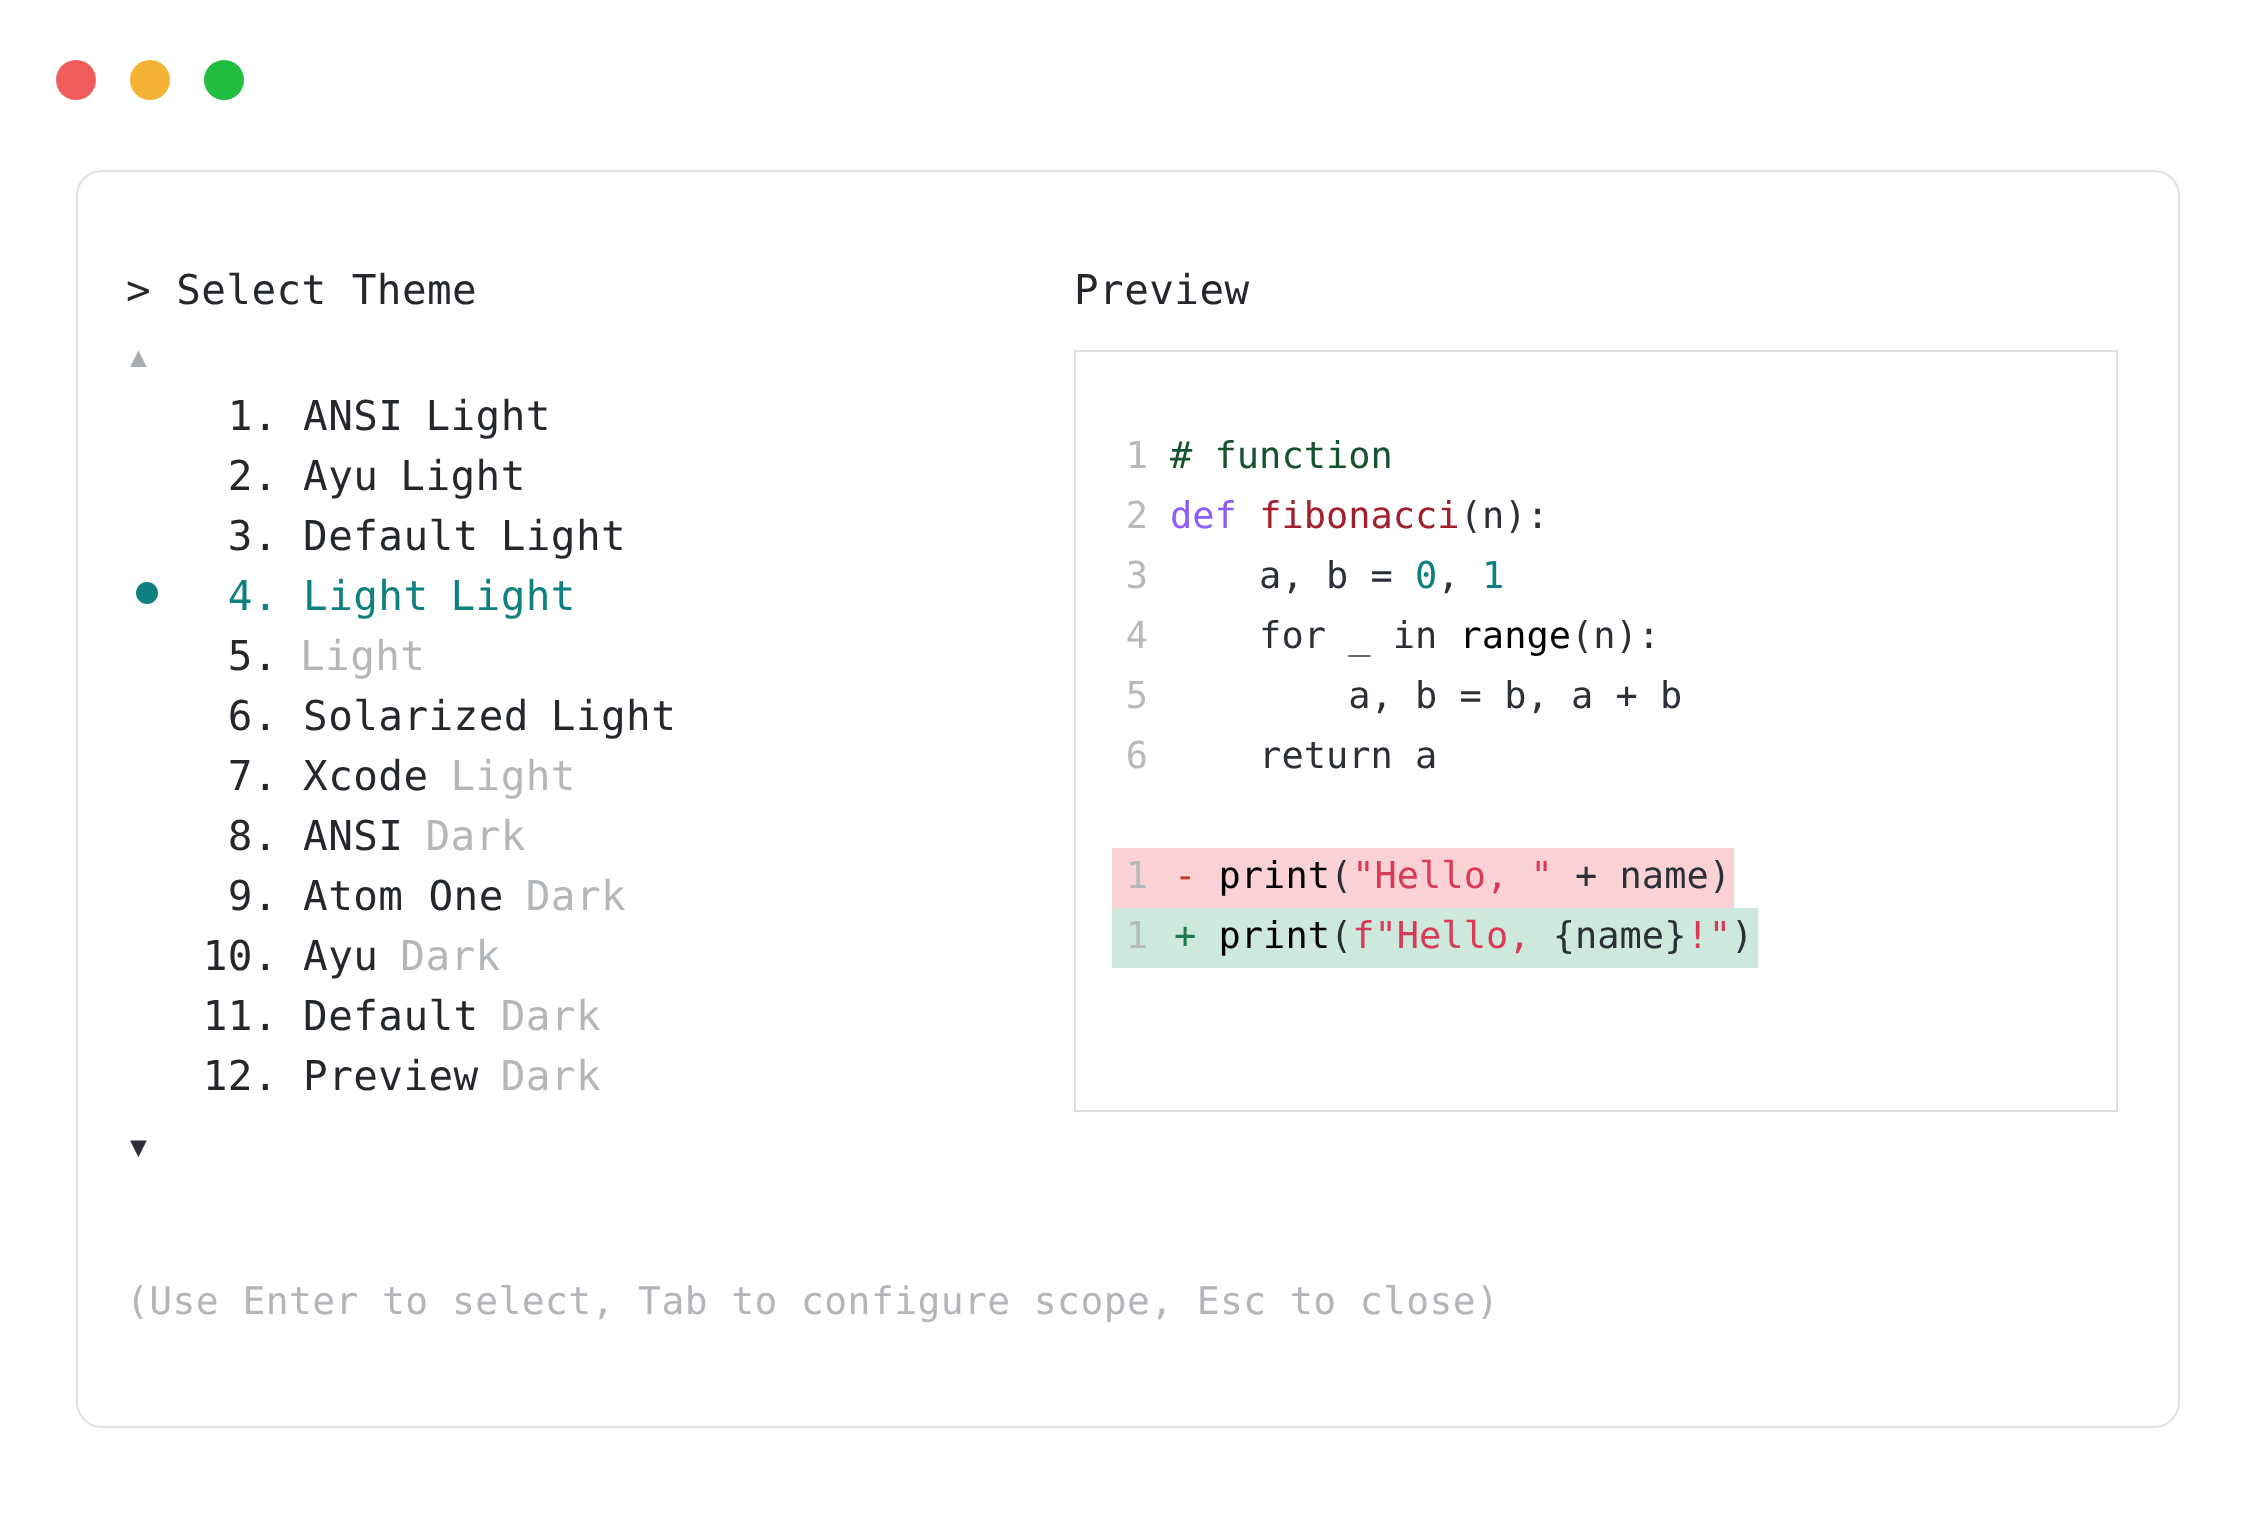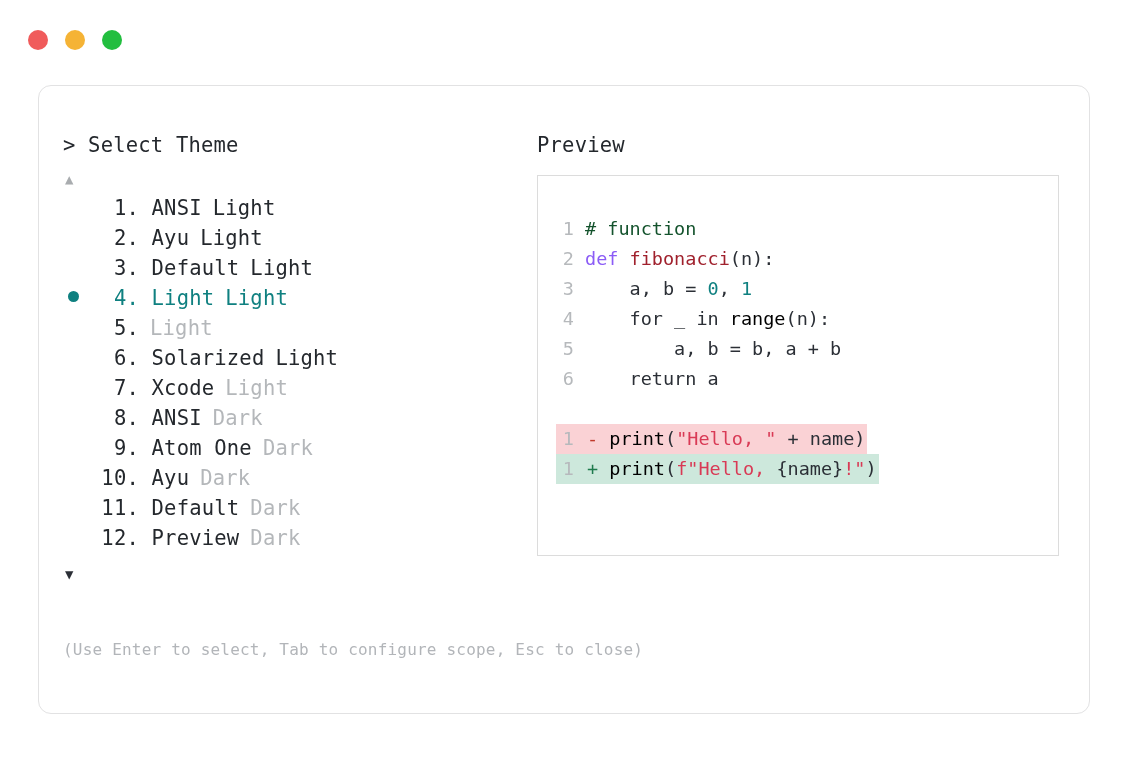--- a/index.html
+++ b/index.html
@@ -122,21 +122,21 @@
   .theme-row.selected .name-cell,
   .theme-row.selected .tag-cell {
     color: #0f8080;
   }
   .tag-cell.inline { color: #24282d; }
 
   .hint {
     position: absolute;
     left: 24px;
     top: 554px;
-    font-size: 16px;
+    font-size: 19px;
     color: #b2b5b9;
     letter-spacing: 0.2px;
     white-space: pre;
   }
 
   
   .right-col {
     position: absolute;
     left: 498px;
     top: 46px;

